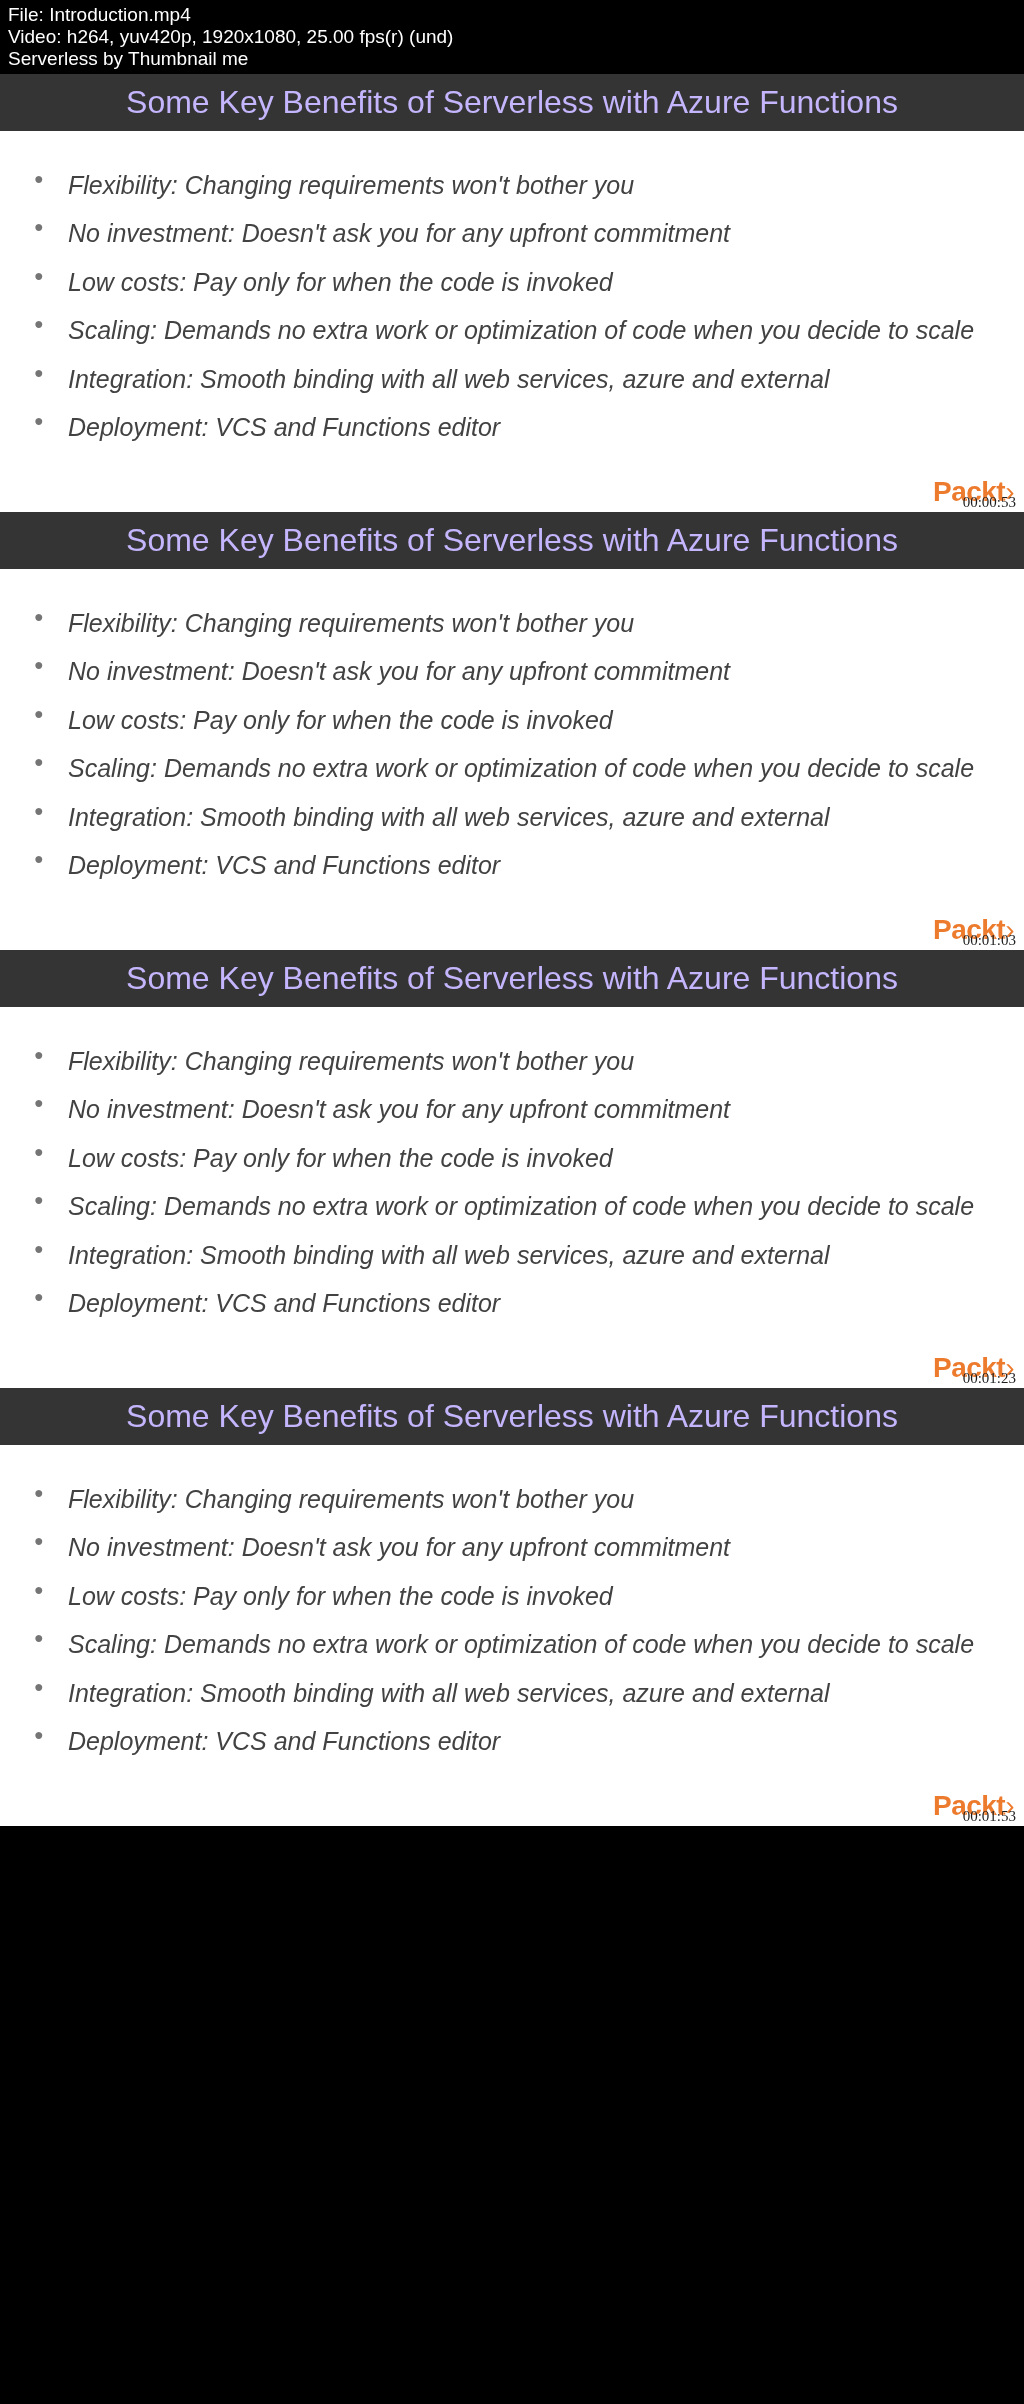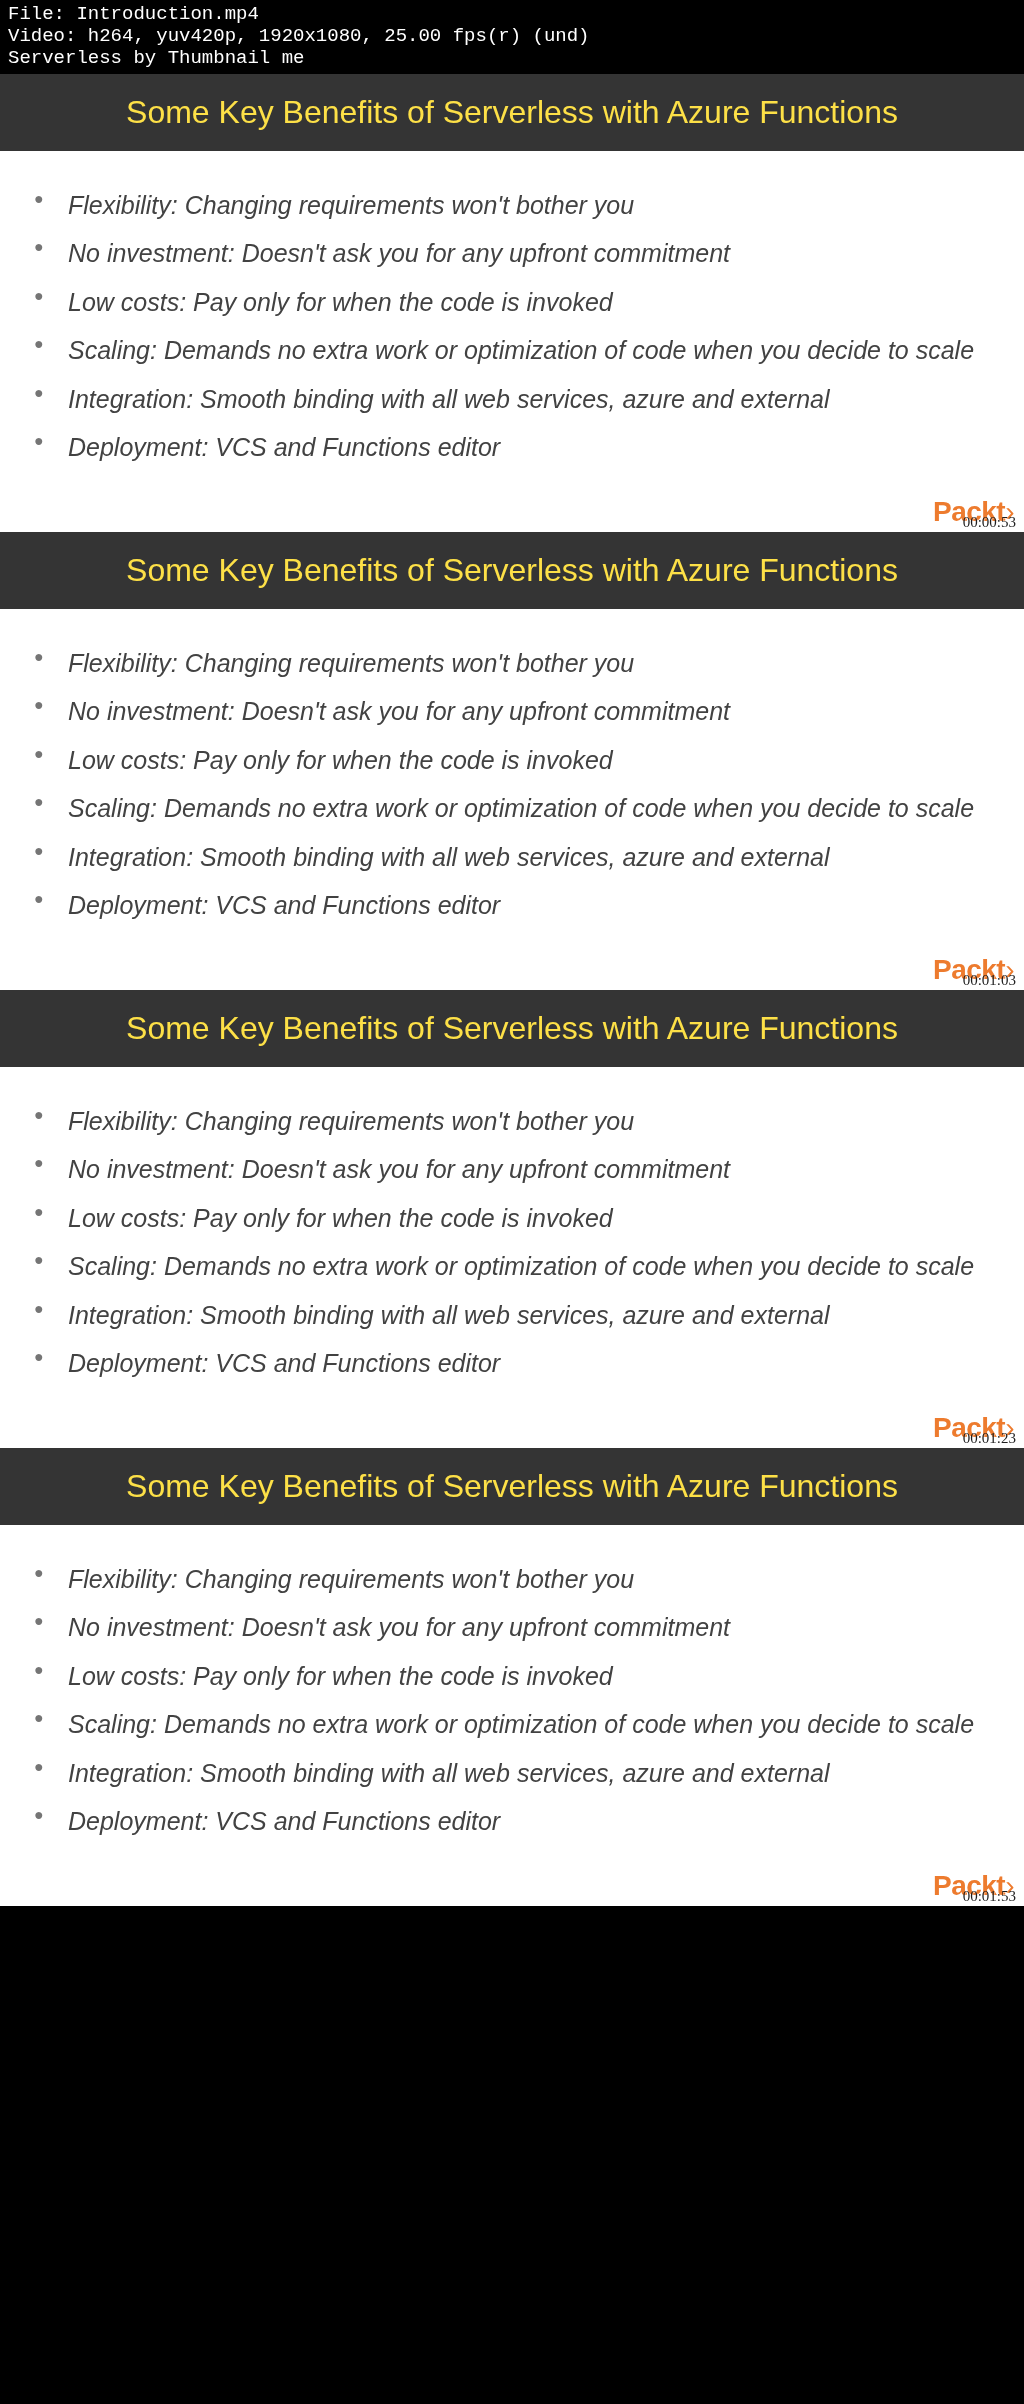--- a/index.html
+++ b/index.html
@@ -12,35 +12,35 @@
       background: #000;
       width: 1024px;
     }
     .metadata-bar {
       background: #000;
       color: #fff;
       padding: 4px 8px;
       line-height: 1.4;
     }
     .metadata-bar .line {
-      font-family: Liberation Mono, monospace;
+      font-family: Liberation Sans, sans-serif;
       font-size: 19px;
       line-height: 1.15;
     }
     .slide {
       background: #fff;
       position: relative;
       padding-bottom: 60px;
     }
     .slide-title {
       background: #343434;
-      color: #fde047;
+      color: #c4b5fd;
       font-size: 32px;
       font-weight: 400;
-      padding: 20px 0;
+      padding: 10px 0;
       text-align: center;
     }
     .slide-content {
       padding: 30px 36px 0 28px;
       font-style: italic;
     }
     .slide-content ul {
       list-style: none;
     }
     .slide-content li {

